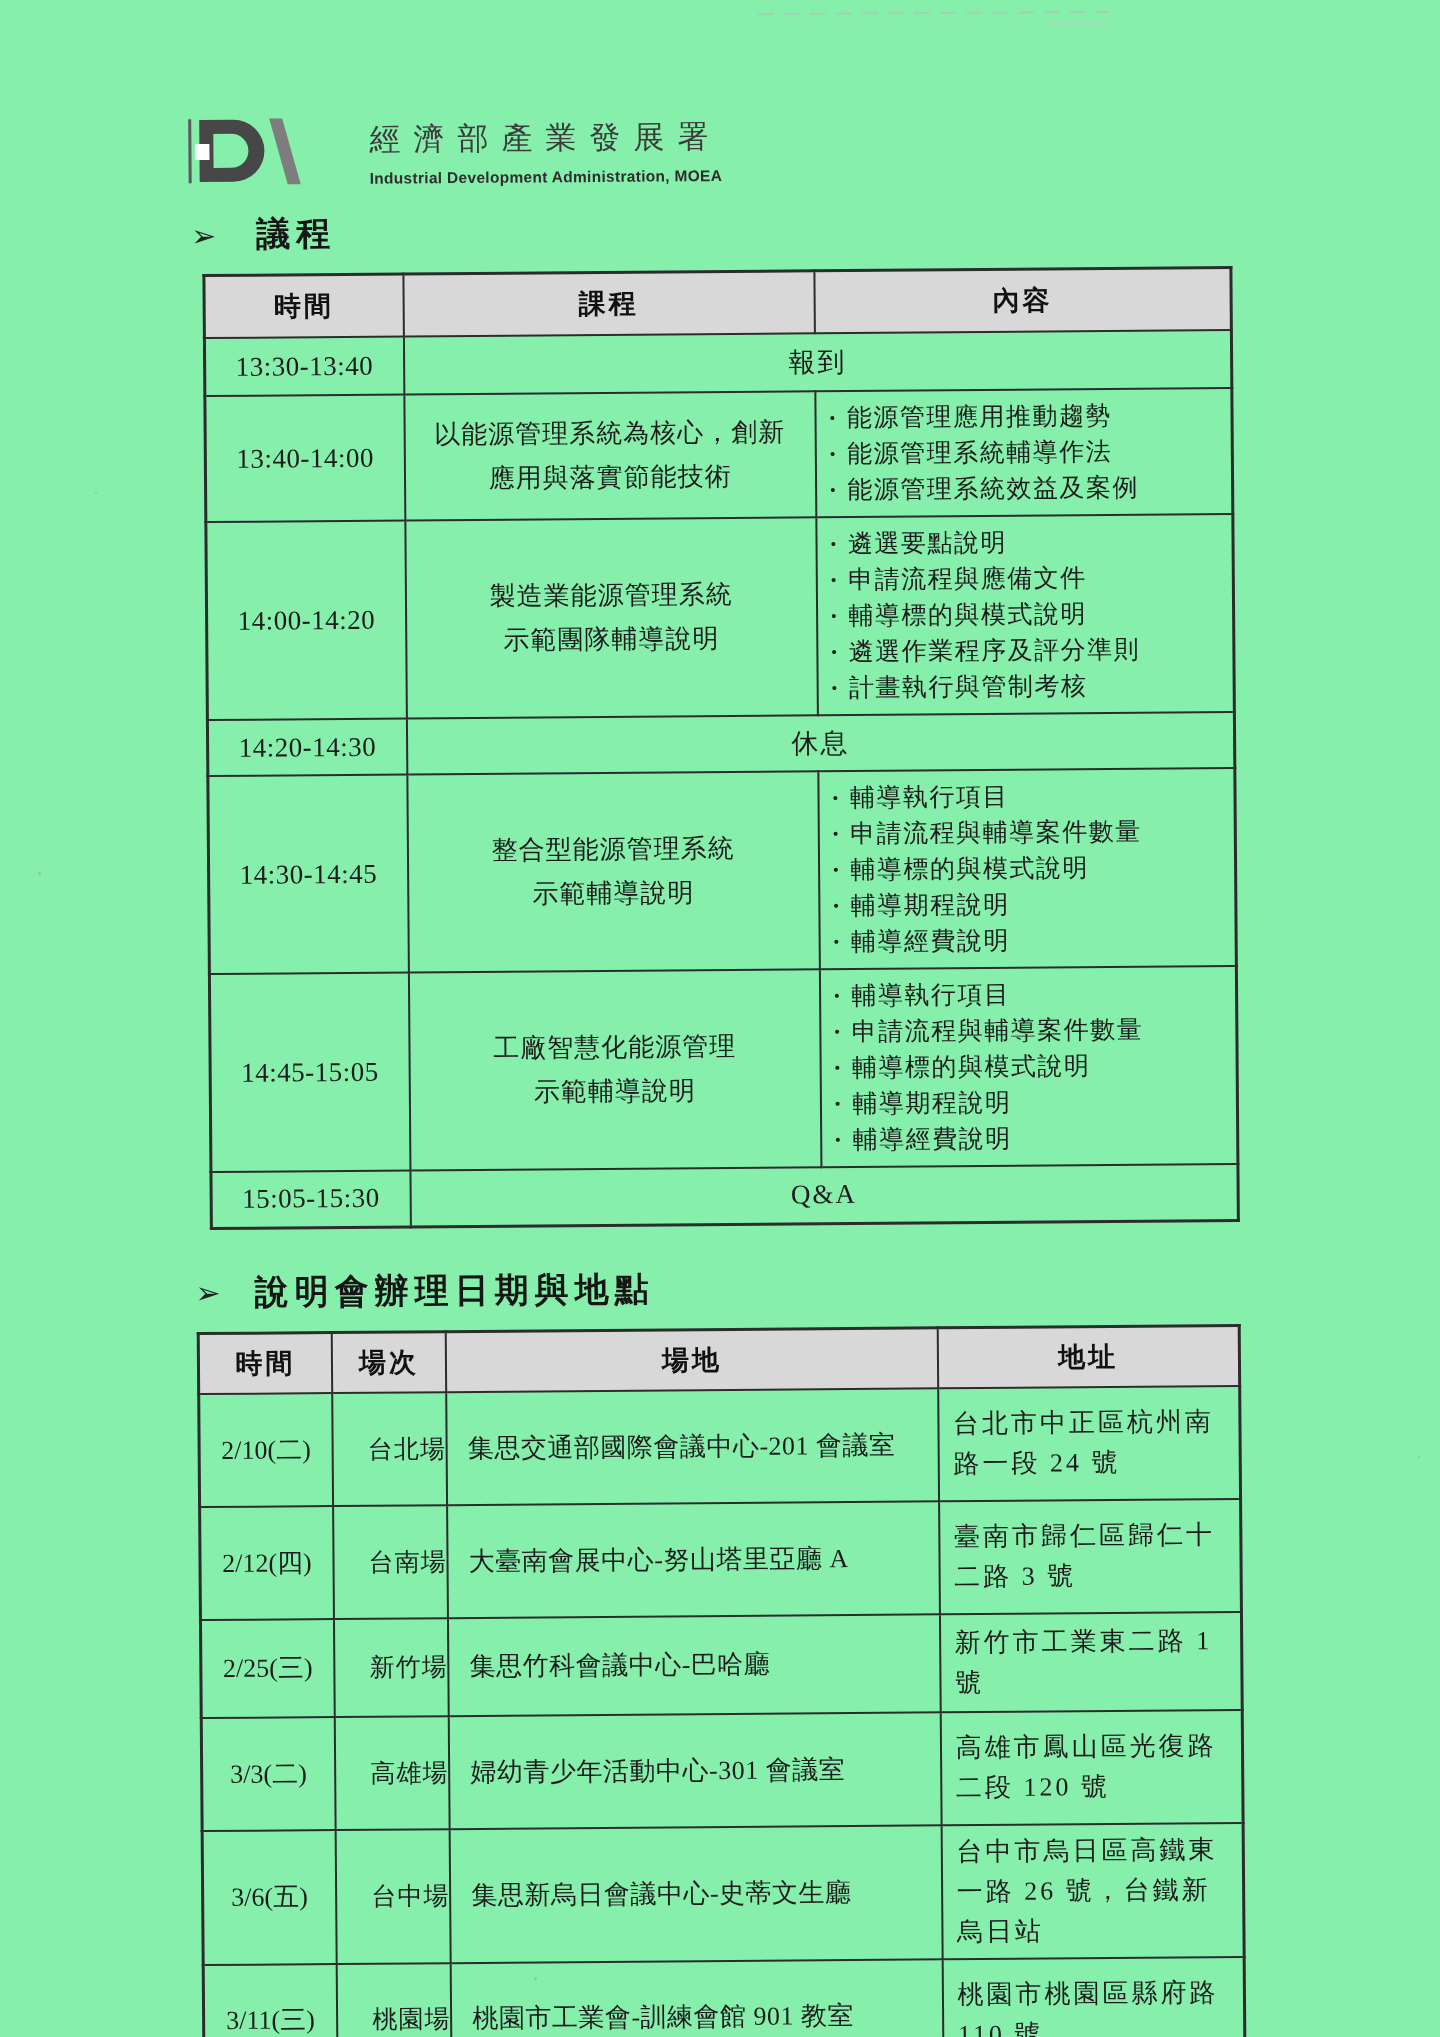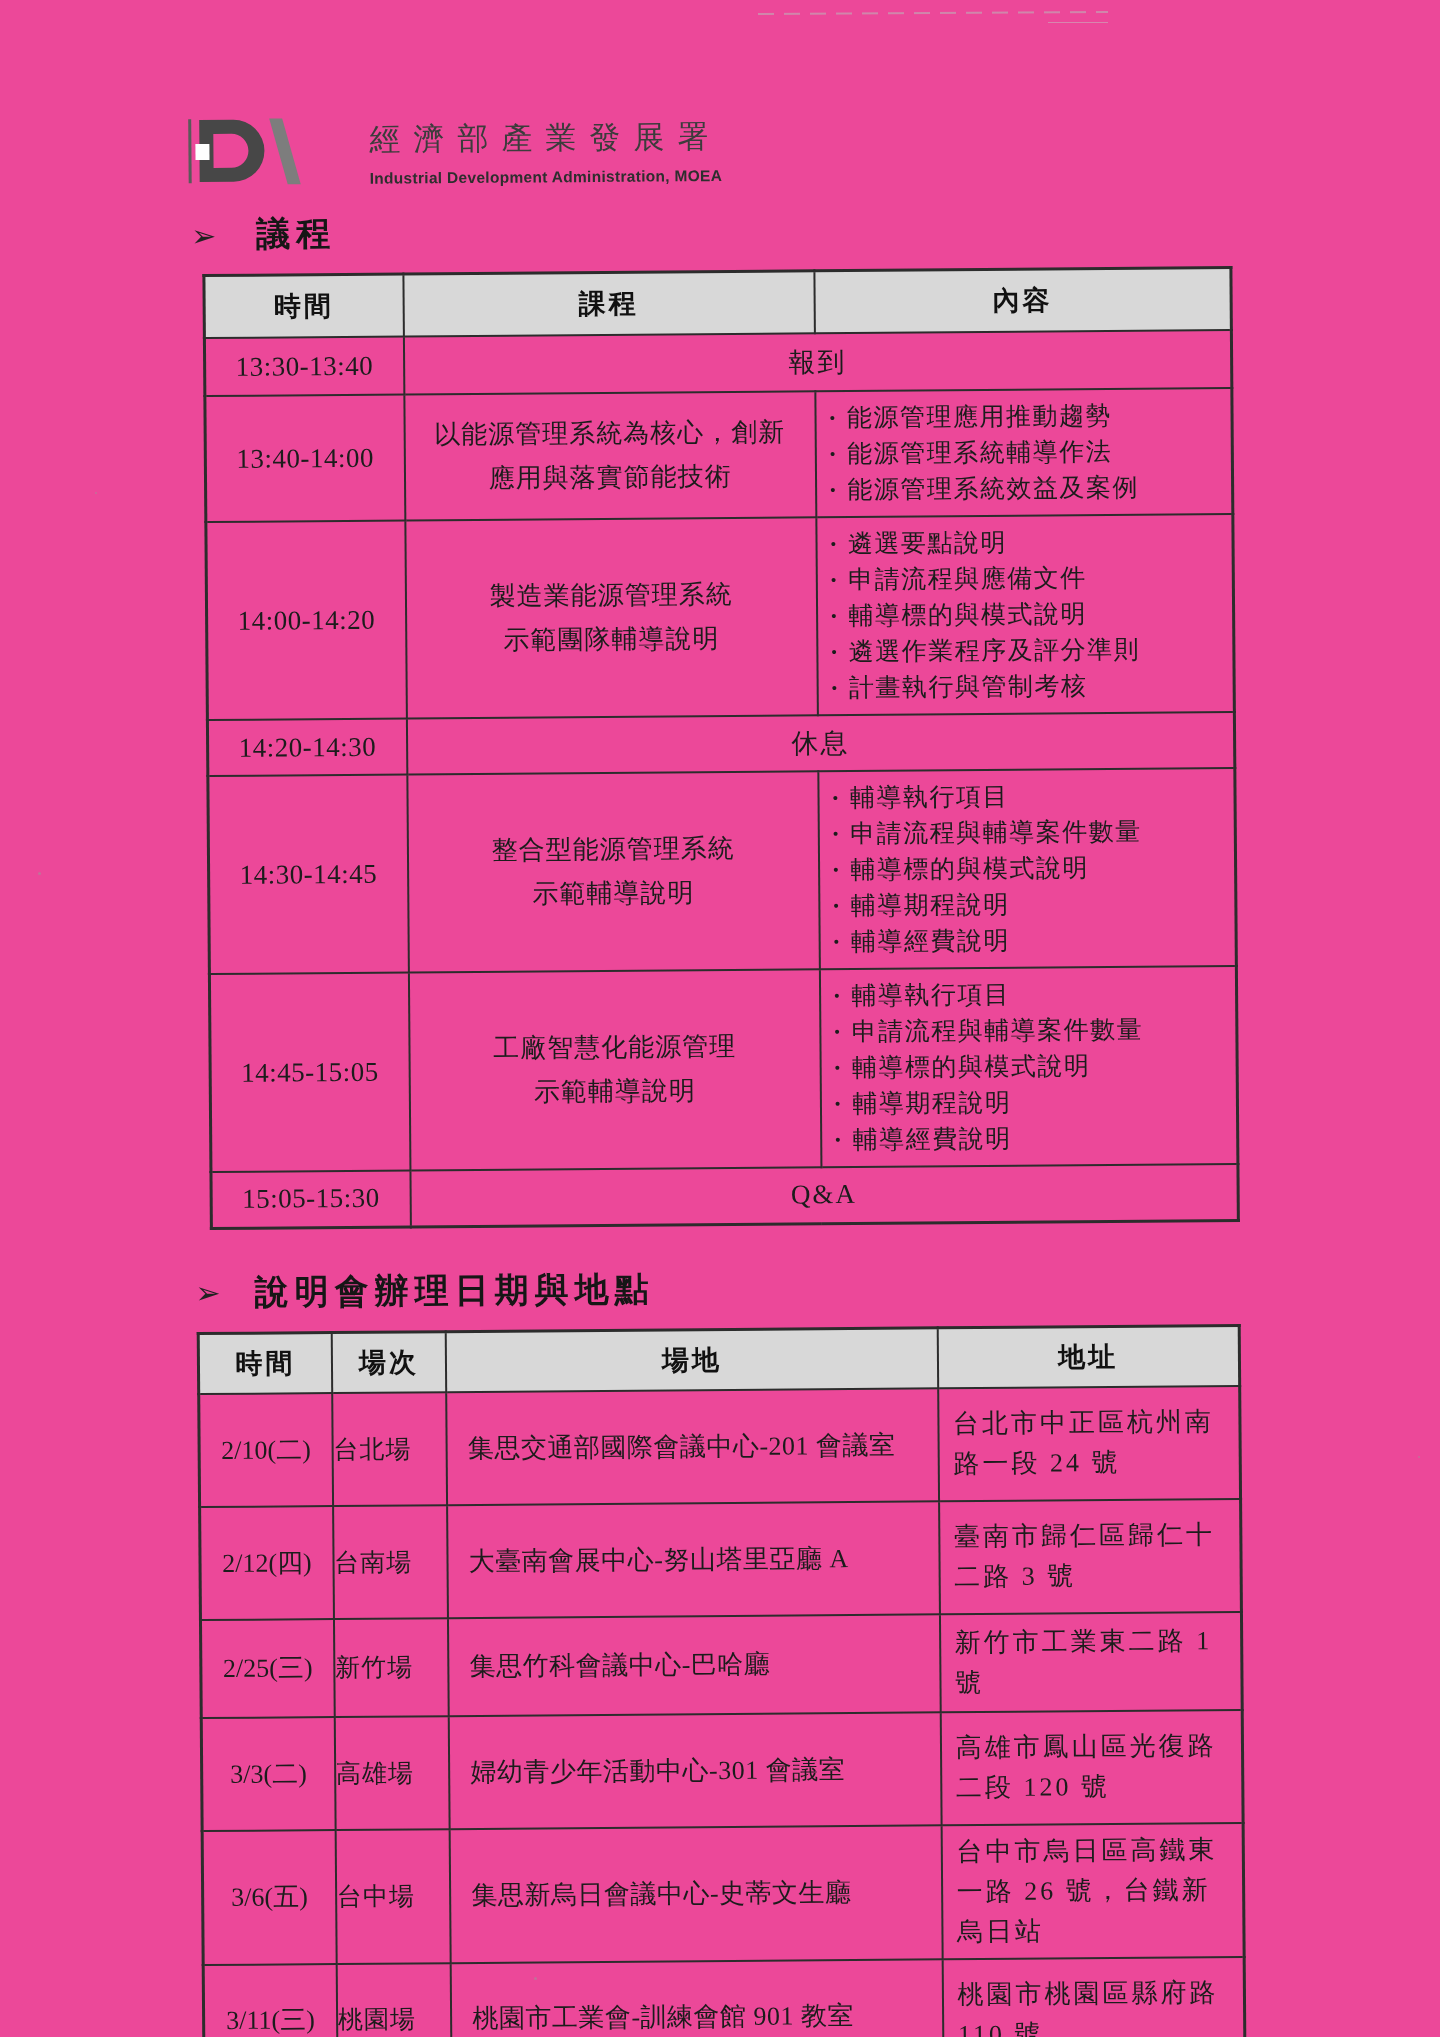--- a/index.html
+++ b/index.html
@@ -6,21 +6,21 @@
   body{
     width:1440px;height:2037px;
     background:#ffffff;
     font-family:"Liberation Serif","DejaVu Serif",serif;
     color:#1c1c1c;
     overflow:hidden;
     position:relative;
   }
   .sheet{
     position:absolute;inset:0;
-    background:#ec4899;
+    background:#86efac;
   }
   .tilt{
     transform:rotate(-0.45deg);
     transform-origin:50% 38%;
   }
   
   .artifact-line{
     position:absolute;top:12px;left:758px;width:350px;height:2px;
     background:repeating-linear-gradient(90deg,#b9b9b9 0 16px,transparent 16px 26px);
     opacity:.55;transform:rotate(-0.3deg);
@@ -90,21 +90,21 @@
   }
   .content-cell .bullet::before{content:"·";font-weight:700;margin-right:9px;}
 
   .r-checkin{height:58px;}
   .r-b3{height:112px;}
   .r-b5{height:180px;}
   .r-break{height:56px;}
   .r-qa{height:56px;}
 
   .date-cell{font-size:26px;text-align:center;white-space:nowrap;}
-  .sess-cell{font-size:25px;text-align:left;letter-spacing:1px;white-space:nowrap;}
+  .sess-cell{font-size:25px;text-align:right;letter-spacing:1px;white-space:nowrap;}
   .venue-cell{font-size:26px;padding-left:20px;letter-spacing:.5px;}
   .addr-cell{font-size:26px;padding:6px 10px 6px 14px;line-height:40px;letter-spacing:3px;}
   .sessions .row-std{height:113px;}
   .sessions .row-short{height:98px;}
 </style>
 </head>
 <body>
 
 <div class="sheet">
   <div class="artifact-line"></div>

